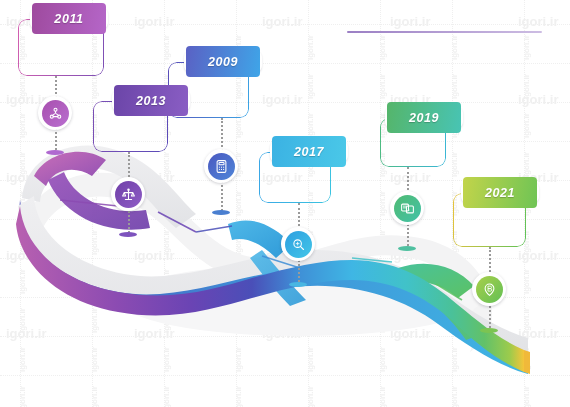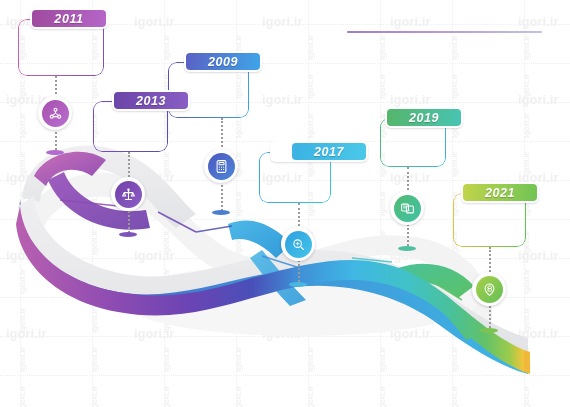--- a/index.html
+++ b/index.html
@@ -133,21 +133,21 @@
     padding: 0 2px;
     border-radius: 6px;
     background: #ffffff;
     box-shadow: 0 1px 2px rgba(40,40,60,.16);
     display: flex;
     align-items: center;
     justify-content: center;
     z-index: 7;
   }
   .year-pill .inner {
-    height: 17px;
+    height: 31px;
     min-width: 56px;
     border-radius: 4px;
     display: flex;
     align-items: center;
     justify-content: center;
     padding: 0 9px;
   }
   .year-pill .inner span {
     color: #ffffff;
     font-size: 12.5px;
@@ -538,21 +538,21 @@
       </div>
       <div class="year-pill" style="left: 184px; top: 51px;">
         <div class="inner" style="background: linear-gradient(100deg, rgb(90, 97, 196), rgb(63, 165, 232));">
           <span>2009</span>
         </div>
       </div>
       <div class="card" style="left: 259px; top: 152px; width: 72px; height: 51px;">
         <div class="frame" style="background: linear-gradient(100deg, rgb(58, 166, 230), rgb(59, 196, 224));"></div>
       </div>
       <div class="year-pill" style="left: 270px; top: 141px;">
-        <div class="inner" style="background: linear-gradient(100deg, rgb(59, 178, 227), rgb(74, 200, 232)); margin-left: 20px;">
+        <div class="inner" style="background: linear-gradient(100deg, rgb(59, 178, 227), rgb(74, 200, 232));">
           <span>2017</span>
         </div>
       </div>
       <div class="card" style="left: 380px; top: 118px; width: 66px; height: 49px;">
         <div class="frame" style="background: linear-gradient(100deg, rgb(79, 188, 124), rgb(58, 182, 216));"></div>
       </div>
       <div class="year-pill" style="left: 385px; top: 107px;">
         <div class="inner" style="background: linear-gradient(100deg, rgb(85, 181, 106), rgb(72, 196, 180));">
           <span>2019</span>
         </div>

